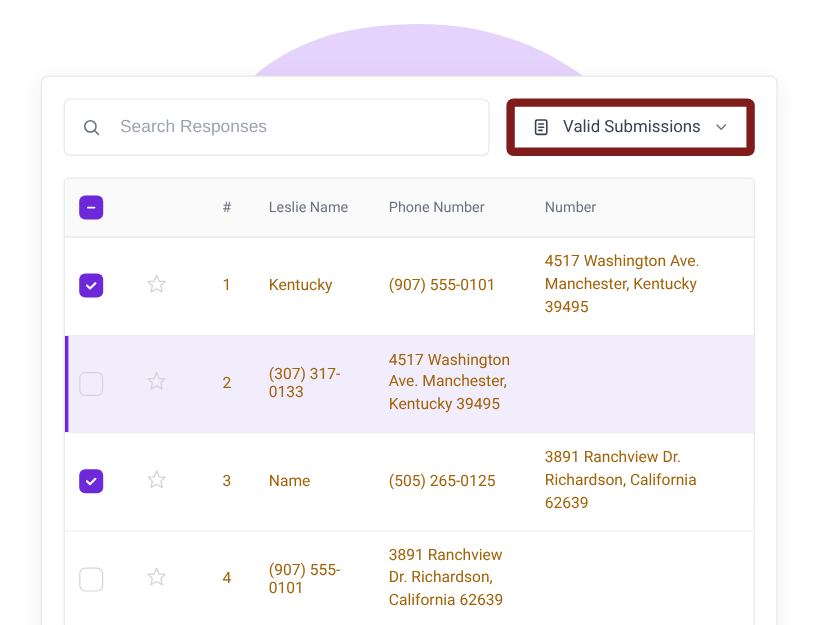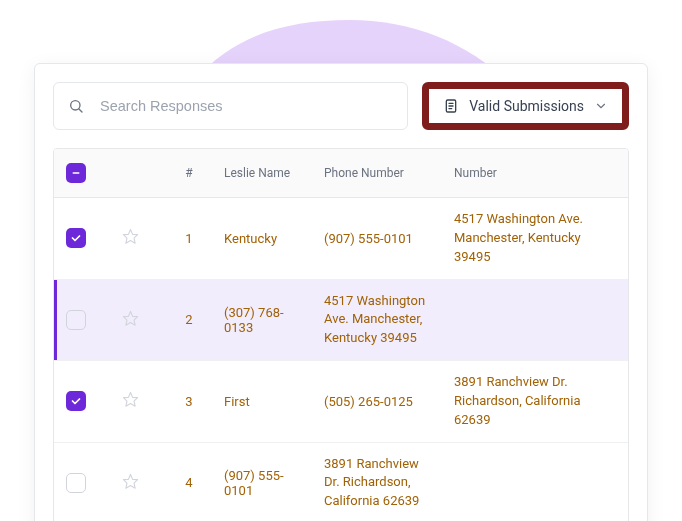--- a/index.html
+++ b/index.html
@@ -213,38 +213,38 @@
         <div class="trow highlight">
           <div class="td checkcol">
             <div class="checkbox unchecked"></div>
           </div>
           <div class="td"><span class="star icon">
               <svg width="17" height="17" viewBox="0 0 24 24" fill="none" stroke="currentColor" stroke-width="1.6" stroke-linejoin="round">
                 <polygon points="12 2 15 9 22 9.3 17 14.2 18.5 21.5 12 17.8 5.5 21.5 7 14.2 2 9.3 9 9"></polygon>
               </svg>
             </span></div>
           <div class="td center">2</div>
-          <div class="td">(307) 768-0133</div>
+          <div class="td">(307) 317-0133</div>
           <div class="td addr">4517 Washington Ave. Manchester, Kentucky 39495</div>
         </div>
         <div class="trow">
           <div class="td checkcol">
             <div class="checkbox checked">
               <svg width="12" height="12" viewBox="0 0 24 24" fill="none" stroke="#fff" stroke-width="3.5" stroke-linecap="round" stroke-linejoin="round">
                 <polyline points="5 12 10 17 19 8"></polyline>
               </svg>
             </div>
           </div>
           <div class="td"><span class="star icon">
               <svg width="17" height="17" viewBox="0 0 24 24" fill="none" stroke="currentColor" stroke-width="1.6" stroke-linejoin="round">
                 <polygon points="12 2 15 9 22 9.3 17 14.2 18.5 21.5 12 17.8 5.5 21.5 7 14.2 2 9.3 9 9"></polygon>
               </svg>
             </span></div>
           <div class="td center">3</div>
-          <div class="td">First</div>
+          <div class="td">Name</div>
           <div class="td">(505) 265-0125</div>
           <div class="td addr">3891 Ranchview Dr. Richardson, California 62639</div>
         </div>
         <div class="trow">
           <div class="td checkcol">
             <div class="checkbox unchecked"></div>
           </div>
           <div class="td"><span class="star icon">
               <svg width="17" height="17" viewBox="0 0 24 24" fill="none" stroke="currentColor" stroke-width="1.6" stroke-linejoin="round">
                 <polygon points="12 2 15 9 22 9.3 17 14.2 18.5 21.5 12 17.8 5.5 21.5 7 14.2 2 9.3 9 9"></polygon>

